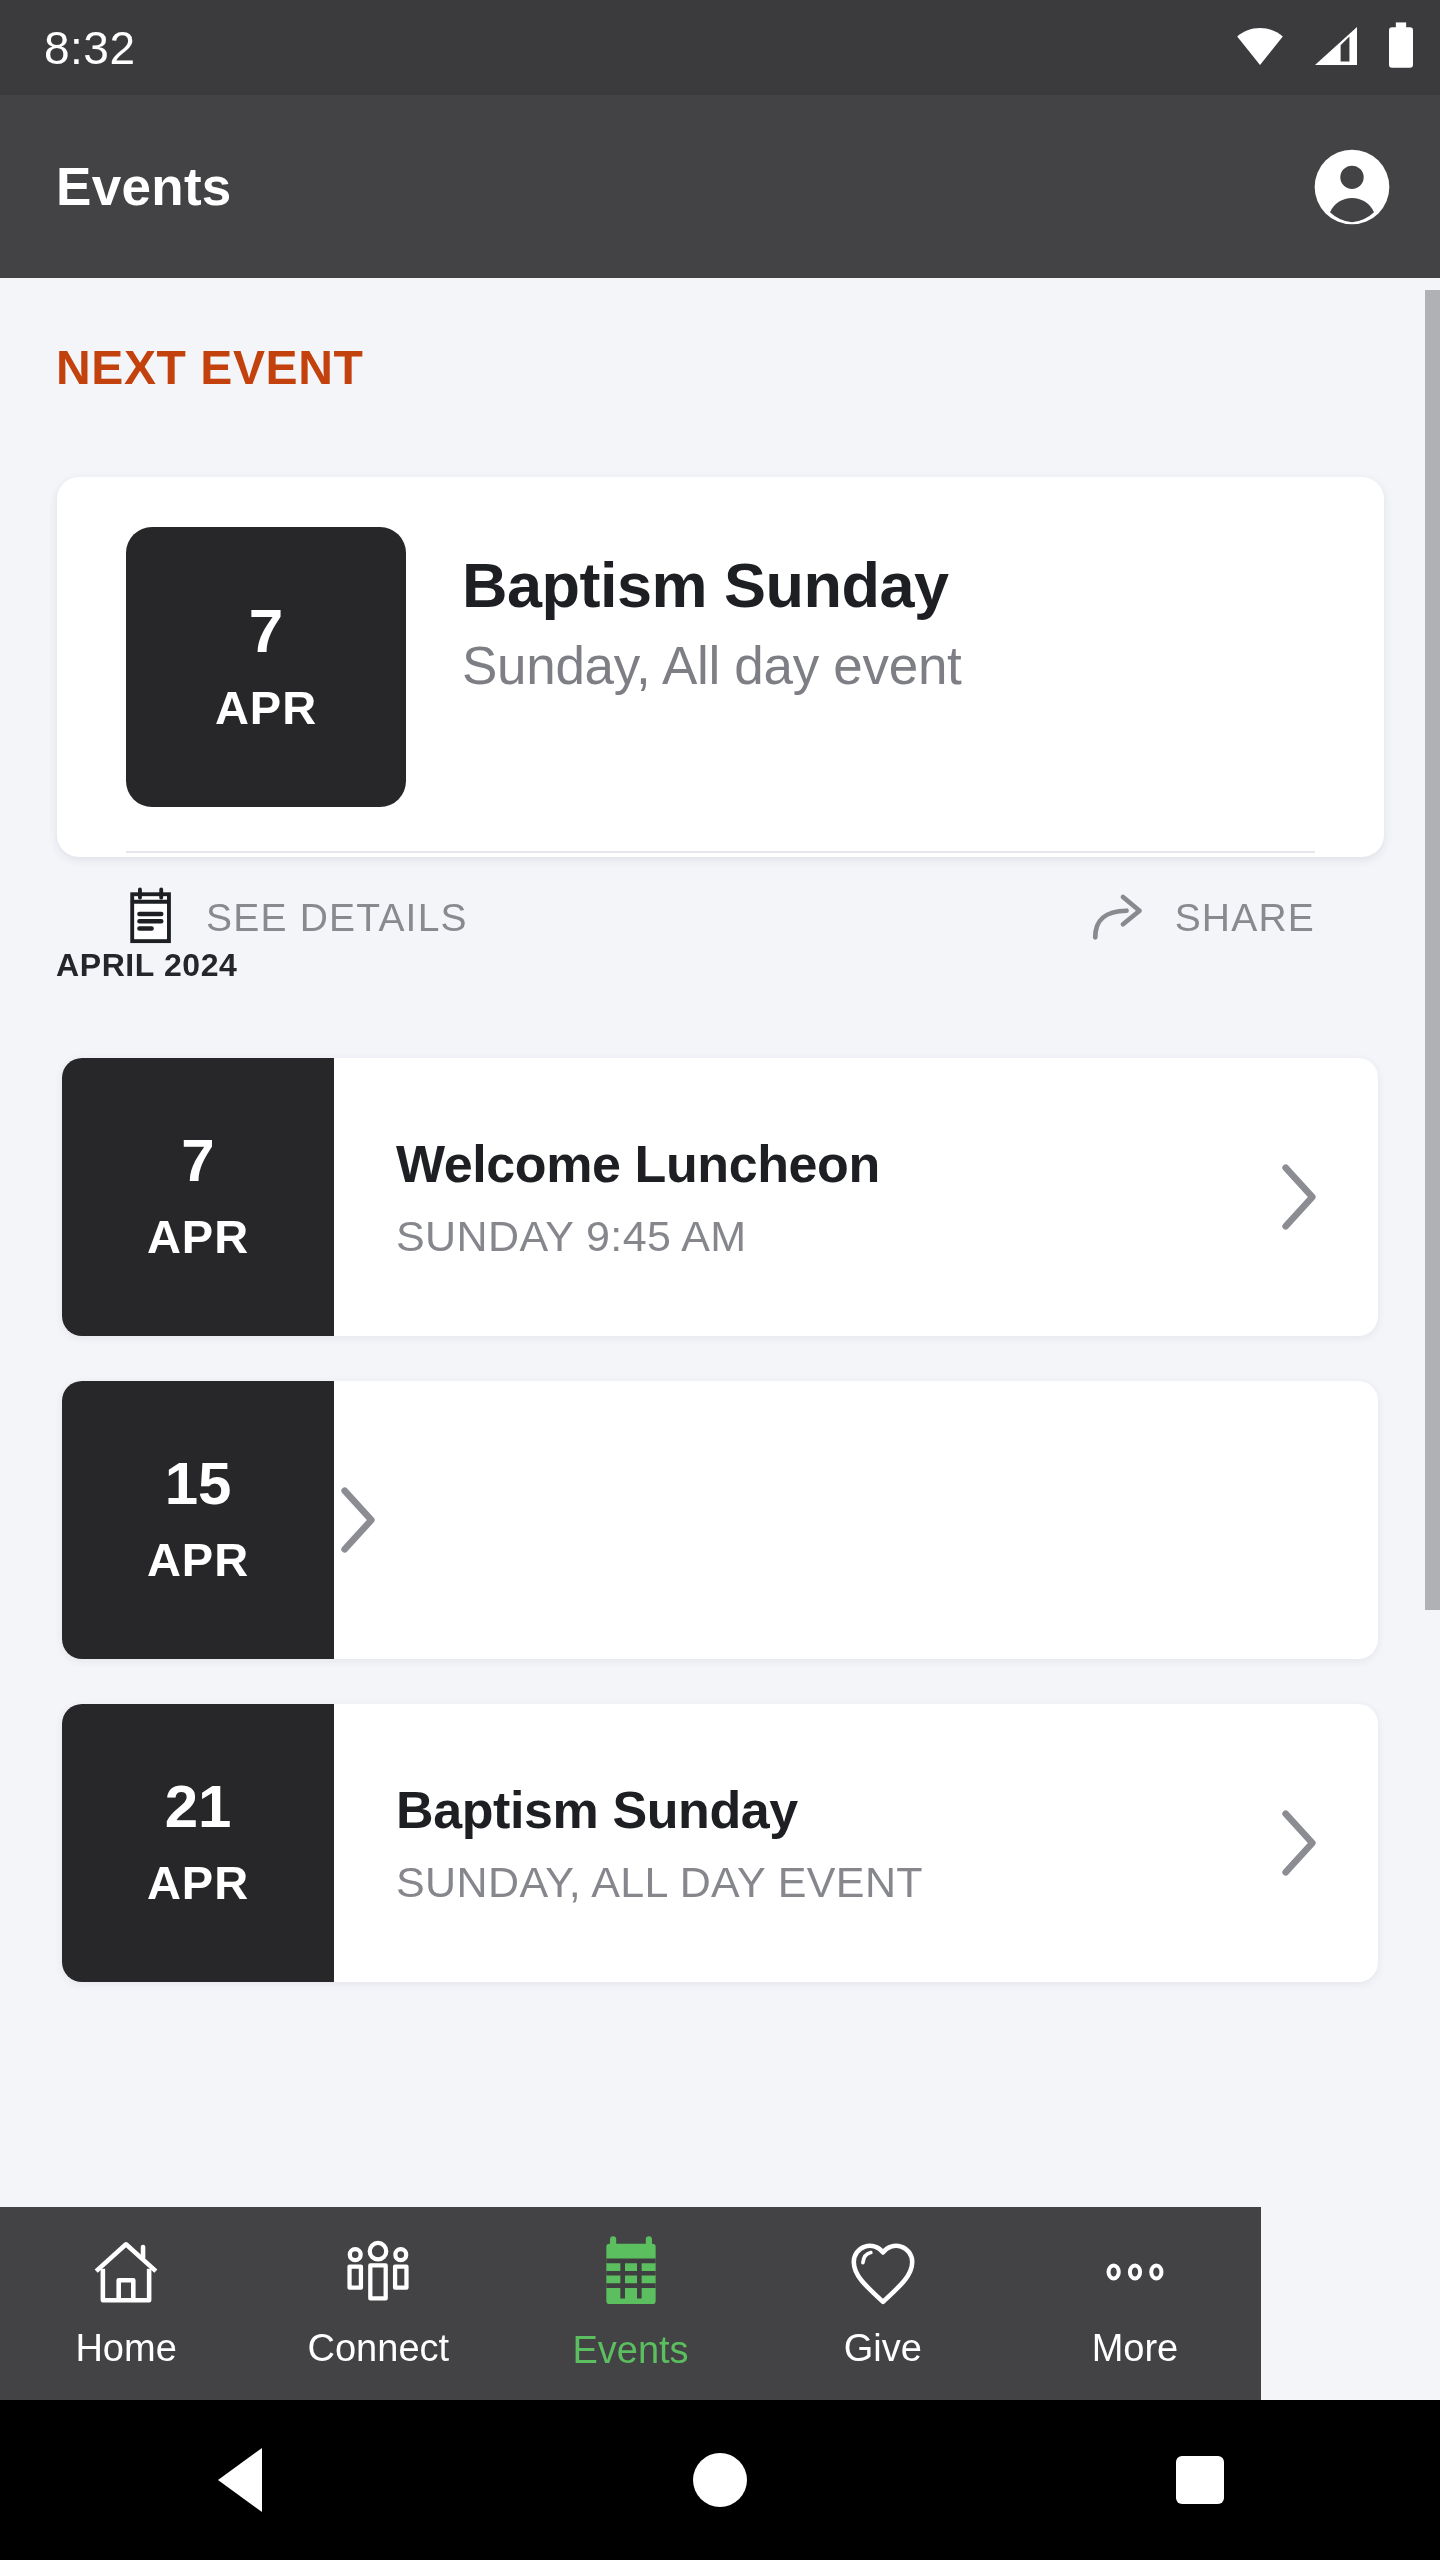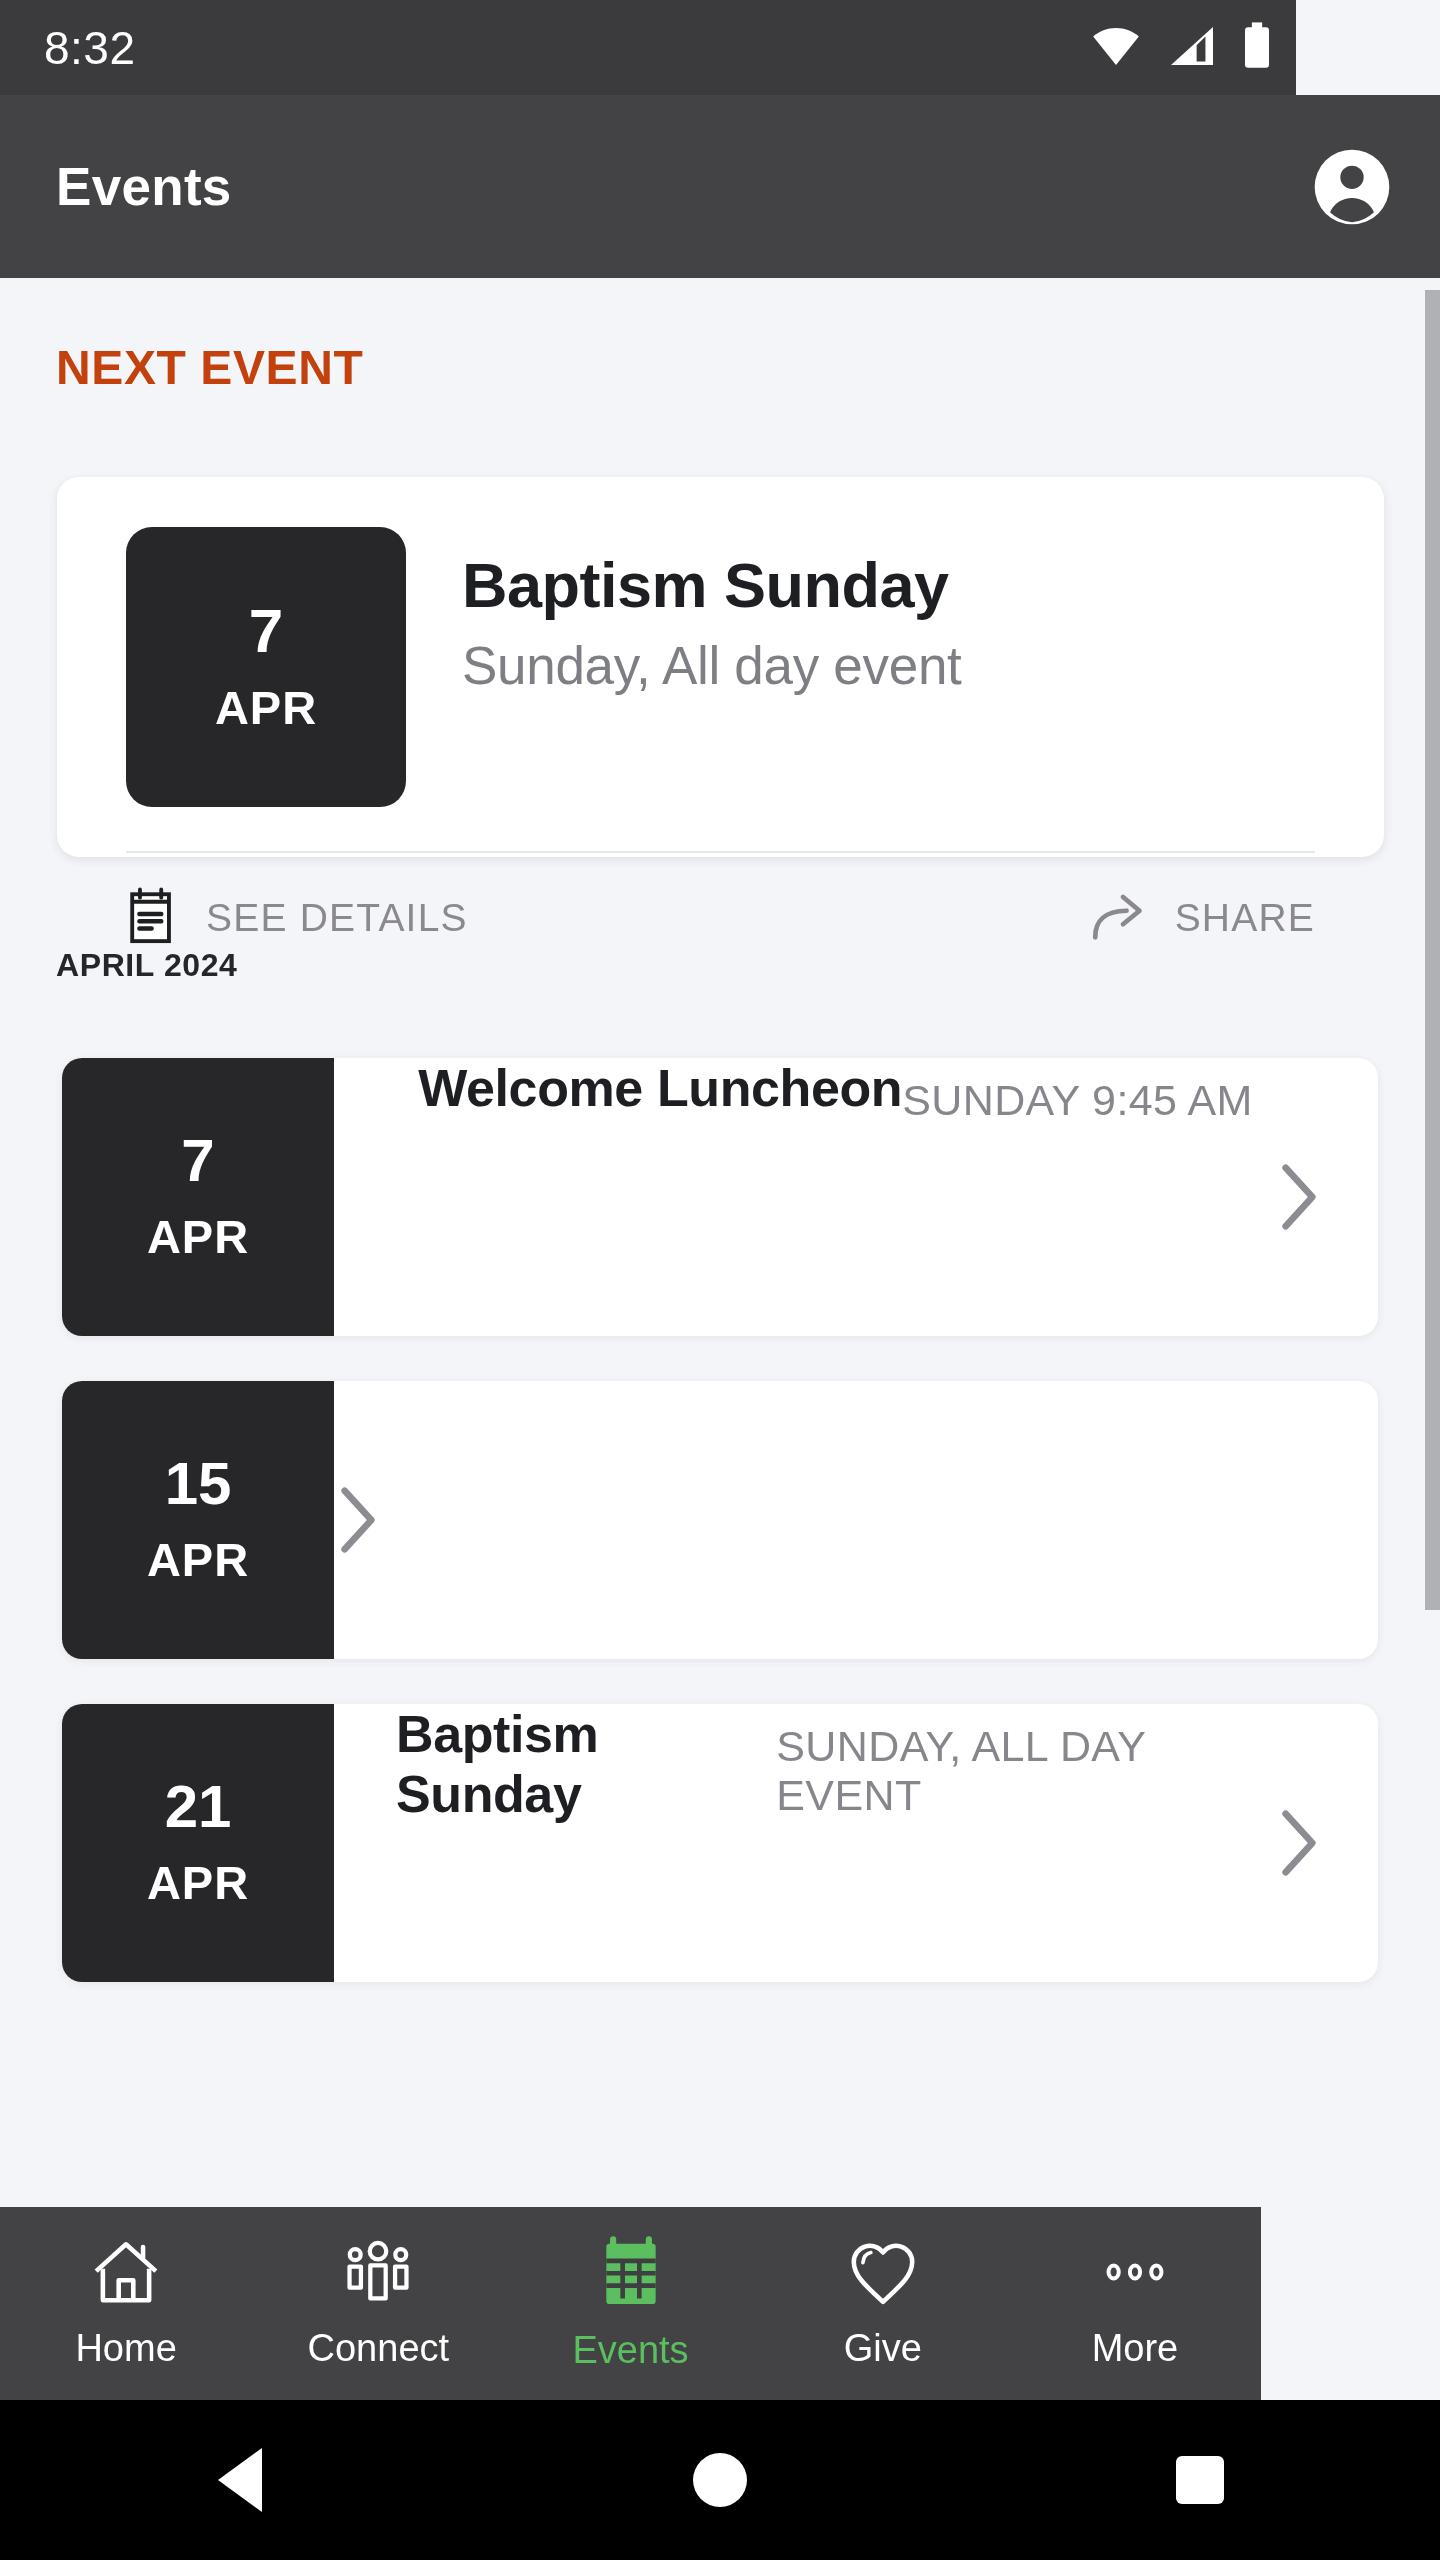--- a/index.html
+++ b/index.html
@@ -6,21 +6,21 @@
   html, body {
     width:1440px; height:2560px;
     background:#000;
     font-family:"Liberation Sans", sans-serif;
     overflow:hidden;
   }
   #phone { position:relative; width:1440px; height:2560px; background:#f4f5f9; }
 
   
   .statusbar{
-    position:absolute; top:0; left:0; width:1296px; height:95px;
+    position:absolute; top:0; left:0; width:1440px; height:95px;
     background:#3b3b3d; display:flex; align-items:center;
     padding:0 24px 0 44px;
   }
   .status-clock{ color:#fff; font-size:46px; letter-spacing:.5px; }
   .status-icons{ margin-left:auto; display:flex; align-items:center; gap:26px; }
 
   
   .appbar{
     position:absolute; top:95px; left:0; width:1440px; height:183px;
     background:#434345; display:flex; align-items:center;
@@ -76,21 +76,21 @@
     position:relative; margin:0 62px 45px 62px; height:278px;
     background:#fff; border-radius:20px; display:flex; align-items:stretch;
     box-shadow:0 2px 8px rgba(40,45,70,.08); overflow:hidden;
   }
   .row-date{
     width:272px; background:#272729; flex:none;
     display:flex; flex-direction:column; align-items:center; justify-content:center;
   }
   .row-date .day{ color:#fff; font-size:60px; font-weight:bold; line-height:1; }
   .row-date .mon{ color:#fff; font-size:47px; font-weight:bold; margin-top:18px; letter-spacing:1px; }
-  .row-body{ flex:1; display:flex; flex-direction:row; justify-content:center; padding-left:62px; }
+  .row-body{ flex:1; display:flex; flex-direction:column; justify-content:center; padding-left:62px; }
   .row-title{ font-size:52px; font-weight:bold; color:#1d1f23; letter-spacing:-.4px; }
   .row-sub{ font-size:43px; color:#85878d; margin-top:18px; letter-spacing:.4px; }
   .row-chevron{ display:flex; align-items:center; padding-right:55px; }
 
   
   .scrollbar{
     position:absolute; right:0; top:12px; width:15px; height:1320px;
     background:#b0b1b5; border-radius:0;
   }
 

